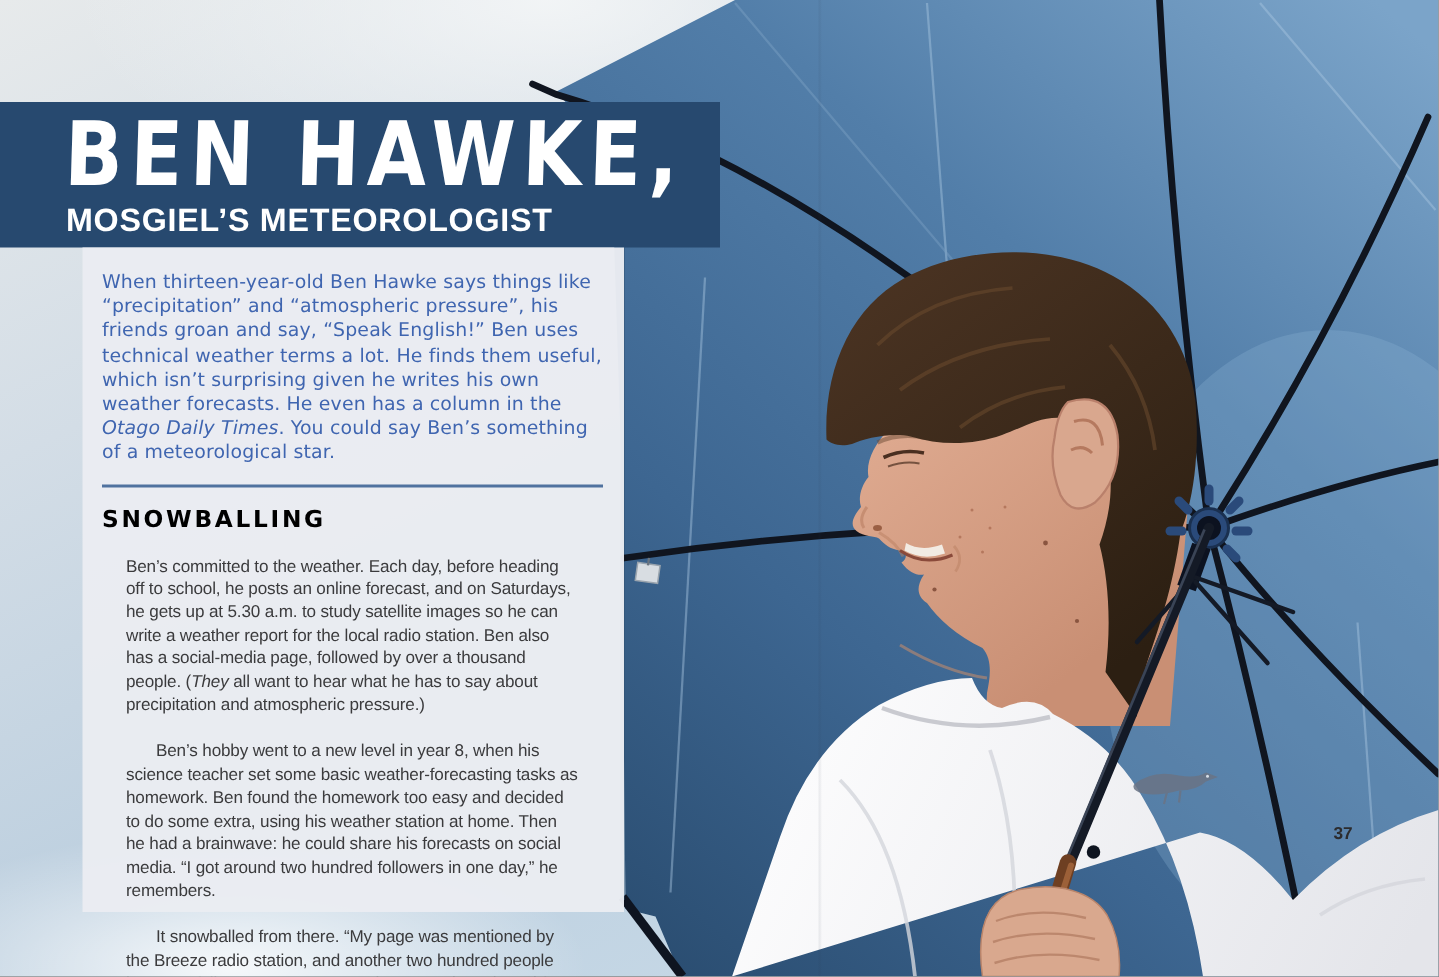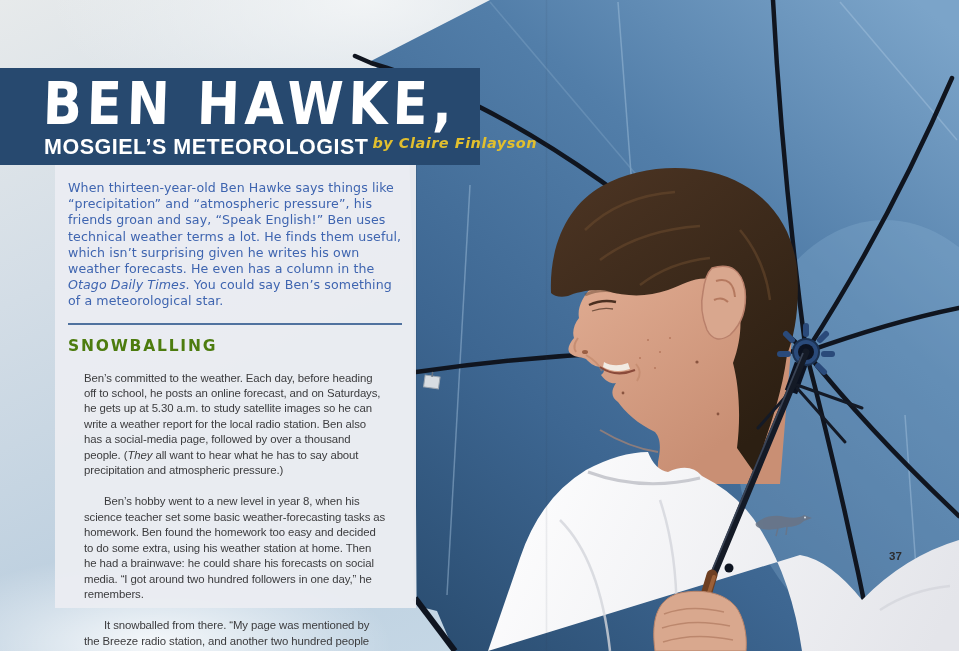--- a/index.html
+++ b/index.html
@@ -16,40 +16,40 @@
     background:linear-gradient(90deg,rgba(40,50,70,0),rgba(40,50,70,.08),rgba(40,50,70,0));}
   .banner{
     position:absolute;left:0;top:68px;width:480px;height:97px;
     background:#27496f;box-sizing:border-box;padding:4px 0 0 44px;color:#fff;
   }
   .banner h1{
     margin:0;font-family:"DejaVu Sans",sans-serif;font-weight:900;
     font-size:51px;line-height:56px;letter-spacing:5px;
     transform:scaleY(1.16) skewX(-2deg);transform-origin:left top;white-space:nowrap;
   }
-  .subrow{display:flex;align-items:flex-start;gap:4px;margin-top:7px;}
+  .subrow{display:flex;align-items:center;gap:20px;margin-top:7px;}
   .banner h2{
     margin:0;font-family:"Liberation Sans",sans-serif;font-weight:900;
     font-size:21.5px;letter-spacing:.5px;white-space:nowrap;
   }
   .byline{
     font-family:"DejaVu Sans",sans-serif;font-style:italic;font-weight:700;
     font-size:14.5px;color:#e2bf2e;letter-spacing:.5px;white-space:nowrap;
   }
   .textbox{
     position:absolute;left:55px;top:165px;width:361px;height:443px;
     background:rgba(234,236,242,.97);box-sizing:border-box;padding:15px 14px 16px 13px;
   }
   .intro{
     margin:0;color:#3f65b0;font-size:12.6px;line-height:16.2px;font-weight:500;
     font-family:"DejaVu Sans",sans-serif;letter-spacing:.1px;
   }
   .divider{border:none;border-top:2px solid #50729f;margin:13px 0 12px 0;}
   .textbox h3{
-    margin:0 0 7px 0;color:#4d7c0f;font-size:15.5px;font-weight:800;
+    margin:0 0 7px 0;color:#000000;font-size:15.5px;font-weight:800;
     letter-spacing:1.8px;font-family:"DejaVu Sans",sans-serif;
   }
   .body{margin:16px;color:#3b3b3d;font-size:11.4px;line-height:15.4px;letter-spacing:-.1px;}
   .body.indent{text-indent:20px;}
   .pagenum{position:absolute;left:889px;top:550px;color:#2c2c2e;font-size:11.5px;font-weight:600;}
 </style>
 </head>
 <body>
 
 <div class="spread">
@@ -201,21 +201,20 @@
       </g>
     </g>
   </svg>
 
   <div class="gutter"></div>
 
   <header class="banner">
     <h1>BEN HAWKE,</h1>
     <div class="subrow">
       <h2>MOSGIEL’S METEOROLOGIST</h2>
-      <span class="byline">by Claire Finlayson</span>
     </div>
   </header>
 
   <section class="textbox">
     <p class="intro"><span>When thirteen-year-old Ben Hawke says things like “precipitation” and “atmospheric pressure”, his friends groan and say, “Speak English!” Ben uses technical weather terms a lot. He finds them useful, which isn’t surprising given he writes his own weather forecasts. He even has a column in the </span><i>Otago Daily Times</i><span>. You could say Ben’s something of a meteorological star.</span></p>
     <hr class="divider">
     <h3>SNOWBALLING</h3>
     <p class="body"><span>Ben’s committed to the weather. Each day, before heading off to school, he posts an online forecast, and on Saturdays, he gets up at 5.30 a.m. to study satellite images so he can write a weather report for the local radio station. Ben also has a social-media page, followed by over a thousand people. (</span><i>They</i><span> all want to hear what he has to say about precipitation and atmospheric pressure.)</span></p>
     <p class="body indent"><span>Ben’s hobby went to a new level in year 8, when his science teacher set some basic weather-forecasting tasks as homework. Ben found the homework too easy and decided to do some extra, using his weather station at home. Then he had a brainwave: he could share his forecasts on social media. “I got around two hundred followers in one day,” he remembers.</span></p>
     <p class="body indent"><span>It snowballed from there. “My page was mentioned by the Breeze radio station, and another two hundred people began to follow me,” Ben says. “Then I was interviewed for Checkpoint on Radio New Zealand. That got me three hundred followers.” There was also an article about Ben on the </span><i>Otago Daily Times</i><span>. The people kept coming!</span></p>

